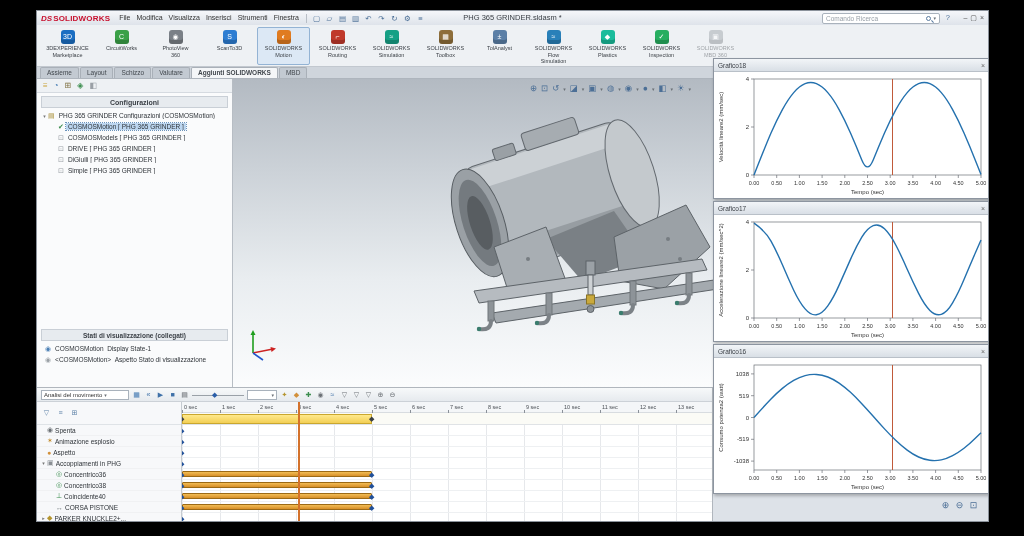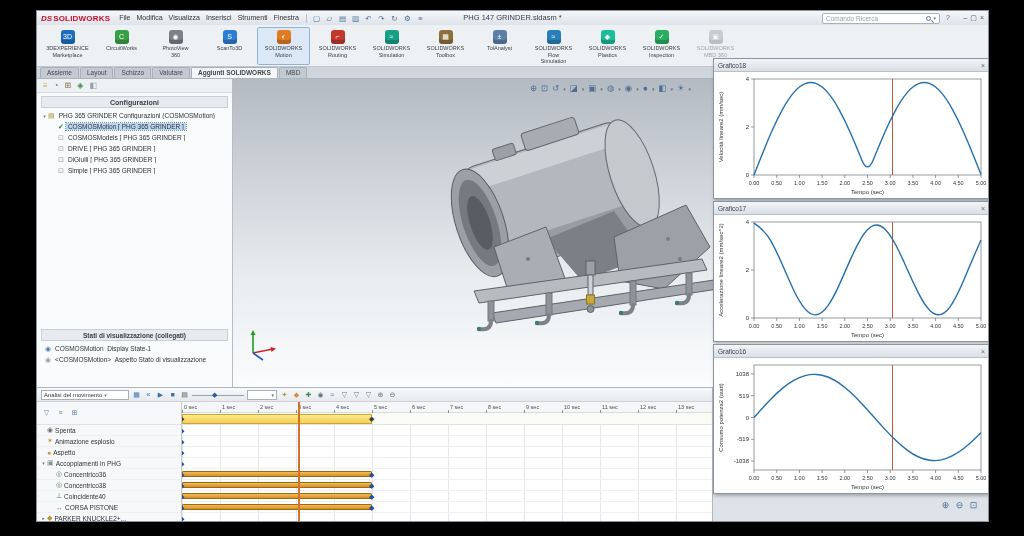--- a/index.html
+++ b/index.html
@@ -135,21 +135,21 @@
         <span class="tb-icon">▢</span>
         <span class="tb-icon">▱</span>
         <span class="tb-icon">▤</span>
         <span class="tb-icon">▥</span>
         <span class="tb-icon">↶</span>
         <span class="tb-icon">↷</span>
         <span class="tb-icon">↻</span>
         <span class="tb-icon">⚙</span>
         <span class="tb-icon">≡</span>
       </span>
-    <span class="mb-title">PHG 147 GRINDER.sldasm *</span>
+    <span class="mb-title">PHG 365 GRINDER.sldasm *</span>
     <div class="searchbox">
       <span class="s-text">Comando Ricerca</span>
       <span class="mag"></span>
       <span class="chev">▾</span>
     </div>
     <span class="help">?</span>
     <span class="win-controls">
         <span class="win-btn">–</span>
         <span class="win-btn">▢</span>
         <span class="win-btn">×</span>

